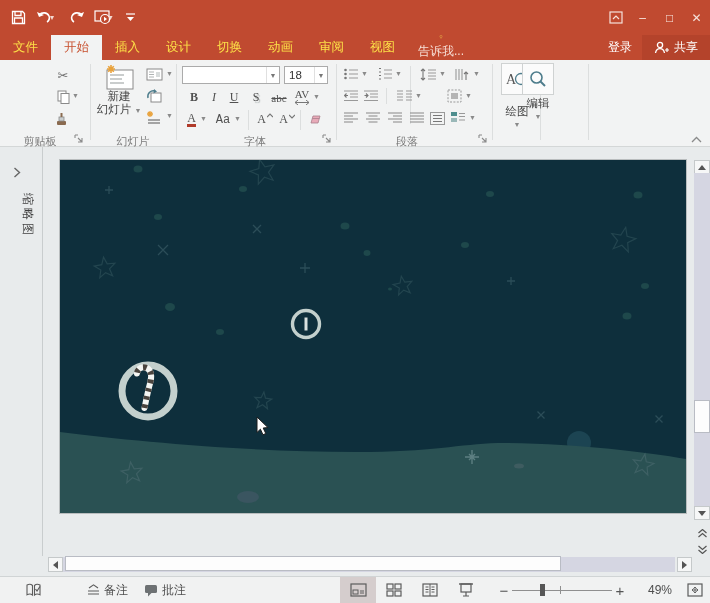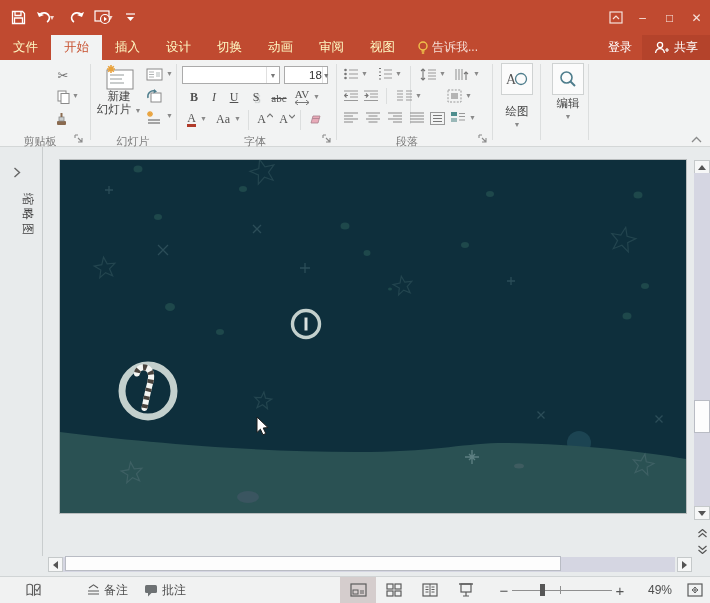--- a/index.html
+++ b/index.html
@@ -10,36 +10,36 @@
   #titlebar { position:absolute; left:0; top:0; width:710px; height:35px; background:#c04a30; display:flex; align-items:center; }
   .qat { display:flex; align-items:center; gap:2px; padding-left:6px; }
   .qat-btn { width:24px; height:24px; display:flex; align-items:center; justify-content:center; color:#fff; }
   .qat-caret { color:#f3d9d0; font-size:8px; margin-left:-3px; width:8px; }
   #title-text { position:absolute; left:50%; transform:translateX(-50%); color:#fbeae4; font-size:12px; white-space:nowrap; }
   .win-controls { position:absolute; right:0; top:0; height:35px; display:flex; align-items:center; }
   .win-btn { width:27px; height:27px; display:flex; align-items:center; justify-content:center; color:#f6e3dc; font-size:12px; }
 
   
   #tabrow { position:absolute; left:0; top:35px; width:710px; height:25px; background:#c04a30; display:flex; align-items:stretch; }
-  .tab { color:#fef9c3; font-size:12.5px; display:flex; align-items:center; justify-content:center; padding:0 13px; white-space:nowrap; }
+  .tab { color:#fde047; font-size:12.5px; display:flex; align-items:center; justify-content:center; padding:0 13px; white-space:nowrap; }
   .tab.active { background:#f2f3f3; color:#c7502e; }
-  .tellme { display:flex; align-items:center; gap:4px; color:#f6ddd4; padding:0 10px; font-size:12px; }
+  .tellme { display:flex; align-items:center; gap:4px; color:#f6ddd4; padding:0 10px; font-size:12px;flex-direction:column; }
   .spacer { flex:1; }
   .signin { color:#fff; padding:0 10px; display:flex; align-items:center; }
   .share { background:#b4432b; color:#fff; display:flex; align-items:center; gap:5px; padding:0 12px; }
 
   
   #ribbon { position:absolute; left:0; top:60px; width:710px; height:87px; background:#f2f3f3; border-bottom:1px solid #d4d7d7; }
   .rdiv { position:absolute; top:4px; width:1px; height:76px; background:#dcdede; }
   .grouplabel { position:absolute; top:74px; font-size:11px; color:#7b7b7b; text-align:center; white-space:nowrap; }
   .launcher { position:absolute; top:74px; width:12px; height:12px; color:#8a8a8a; }
   .bigbtn { position:absolute; display:flex; flex-direction:column; align-items:center; color:#444; font-size:11.5px; line-height:13px; text-align:center; }
   .rbtn { position:absolute; display:flex; align-items:center; justify-content:center; color:#6e6e6e; }
   .caret { font-size:7px; color:#8a8a8a; }
-  .combo { position:absolute; height:18px; background:#fff; border:1px solid #ababab; display:flex; align-items:center;padding-left:20px; }
+  .combo { position:absolute; height:18px; background:#fff; border:1px solid #ababab; display:flex; align-items:center; }
   .combo .cval { flex:1; padding-left:4px; font-size:11.5px; color:#333; }
   .combo .cdrop { width:13px; height:100%; display:flex; align-items:center; justify-content:center; color:#777; font-size:7px; border-left:1px solid #e0e0e0; }
   .fontchip { font-size:12px; color:#515151; font-family:"Liberation Serif","DejaVu Serif",serif; }
   .collapse-ribbon { position:absolute; right:8px; top:76px; color:#8a8a8a; font-size:10px; }
 
   
   #workspace { position:absolute; left:0; top:147px; width:710px; height:409px; background:#e8ebec; }
   #leftpane { position:absolute; left:0; top:0; width:43px; height:409px; border-right:1px solid #c9cdce; }
   #pane-chevron { position:absolute; left:13px; top:20px; color:#666; font-size:11px; }
   #pane-label { position:absolute; left:8px; top:46px; width:14px; color:#3f3f3f; font-size:12px; transform:rotate(90deg); transform-origin:14px 14px; white-space:nowrap; letter-spacing:3px; }
@@ -222,21 +222,21 @@
   <div class="rbtn" style="left:294px; top:39px; width:16px; height:6px;">
       <svg width="14" height="5" viewBox="0 0 14 5">
         <path d="M0 2.5 h14 M3 0 L0 2.5 L3 5 M11 0 L14 2.5 L11 5" fill="none" stroke="#777" stroke-width="1"></path>
       </svg>
     </div>
   <div class="rbtn caret" style="left:313px; top:33px;">▼</div>
   <div class="rbtn fontchip" style="left:184px; top:51px; width:15px; height:17px;">
     <span style="border-bottom:3px solid #b03a2a; line-height:12px;">A</span>
   </div>
   <div class="rbtn caret" style="left:200px; top:55px;">▼</div>
-  <div class="rbtn fontchip" style="left:212px; top:51px; width:22px; height:17px;">Aa</div>
+  <div class="rbtn fontchip" style="left:212px; top:51px; width:22px; height:17px;font-family:Liberation Mono, monospace;">Aa</div>
   <div class="rbtn caret" style="left:234px; top:55px;">▼</div>
   <div class="rdiv" style="left:248px; top:50px; height:20px;"></div>
   <div class="rbtn fontchip" style="left:256px; top:51px; width:18px; height:17px;">
       <span>A</span>
       <svg width="6" height="6" viewBox="0 0 6 6" style="margin:-8px 0 0 1px">
         <path d="M0 4 L3 1 L6 4" fill="none" stroke="#777" stroke-width="1.2"></path>
       </svg>
     </div>
   <div class="rbtn fontchip" style="left:278px; top:51px; width:18px; height:17px;">
       <span>A</span>
@@ -363,21 +363,21 @@
       <svg width="22" height="18" viewBox="0 0 22 18">
           <text x="0" y="14" font-size="14" fill="#555" font-family="Liberation Serif, serif">A</text>
           <circle cx="15" cy="9" r="5.5" fill="none" stroke="#4e7d8c" stroke-width="1.3"></circle>
         </svg>
     </div>
     <span style="margin-top:10px">绘图</span>
     <span class="caret">▼</span>
   </div>
   <div class="rdiv" style="left:540px;"></div>
 
-  <div class="bigbtn" style="left:548px; top:3px; width:40px;">
+  <div class="bigbtn" style="left:518px; top:3px; width:40px;">
     <div style="width:32px;height:32px;border:1px solid #cfd2d2;background:#fbfbfb;display:flex;align-items:center;justify-content:center;">
       <svg width="18" height="18" viewBox="0 0 18 18">
           <circle cx="7.5" cy="7.5" r="5.5" fill="none" stroke="#4e7d8c" stroke-width="1.6"></circle>
           <path d="M11.5 11.5 L16 16" stroke="#4e7d8c" stroke-width="2"></path>
         </svg>
     </div>
     <span style="margin-top:2px">编辑</span>
     <span class="caret">▼</span>
   </div>
   <div class="rdiv" style="left:588px;"></div>

